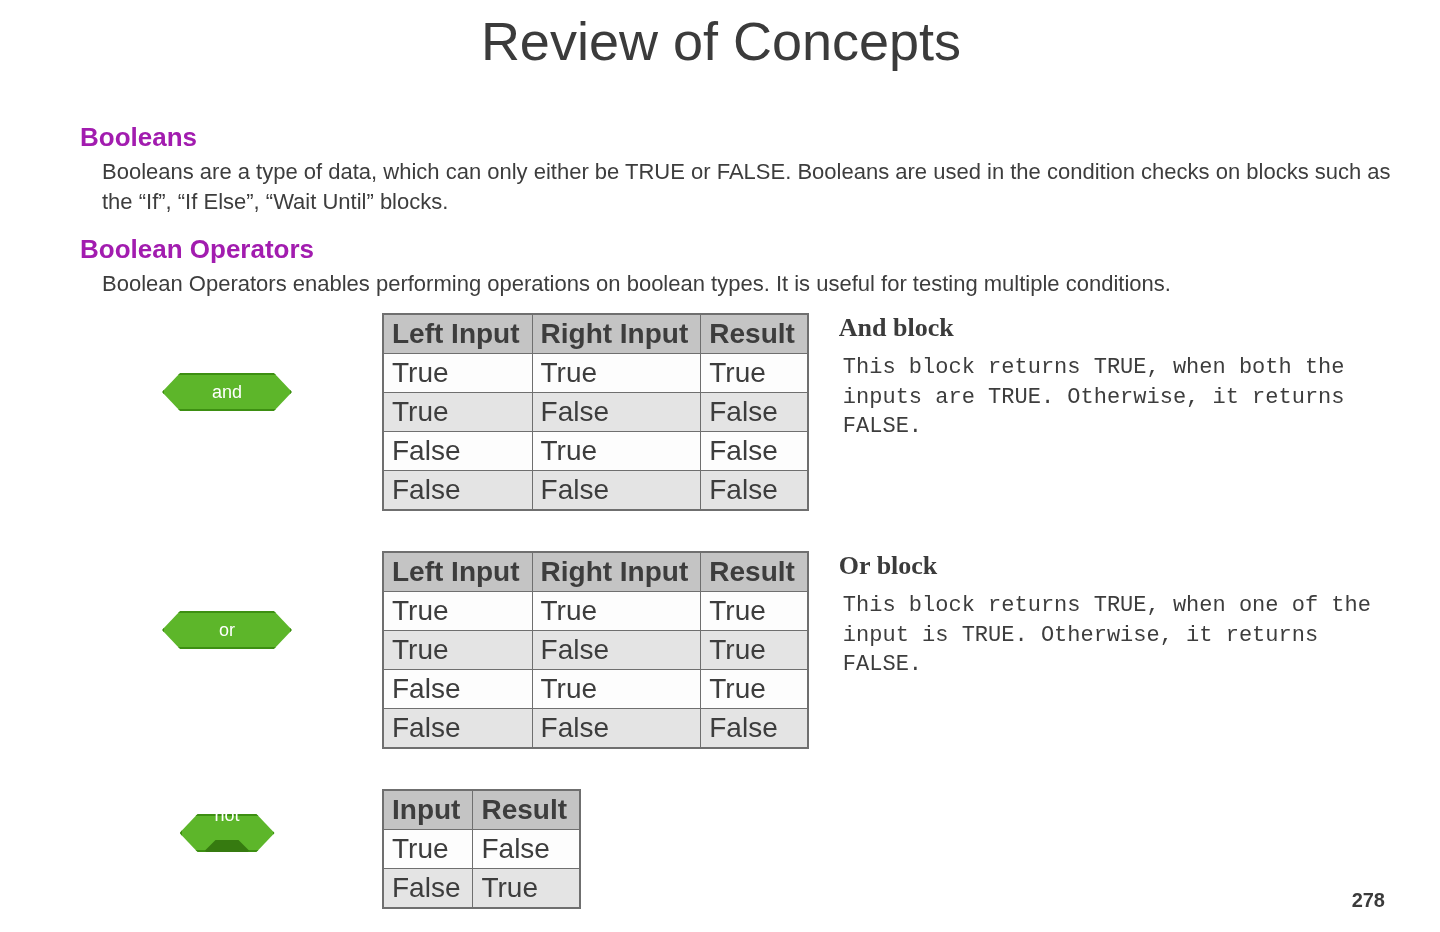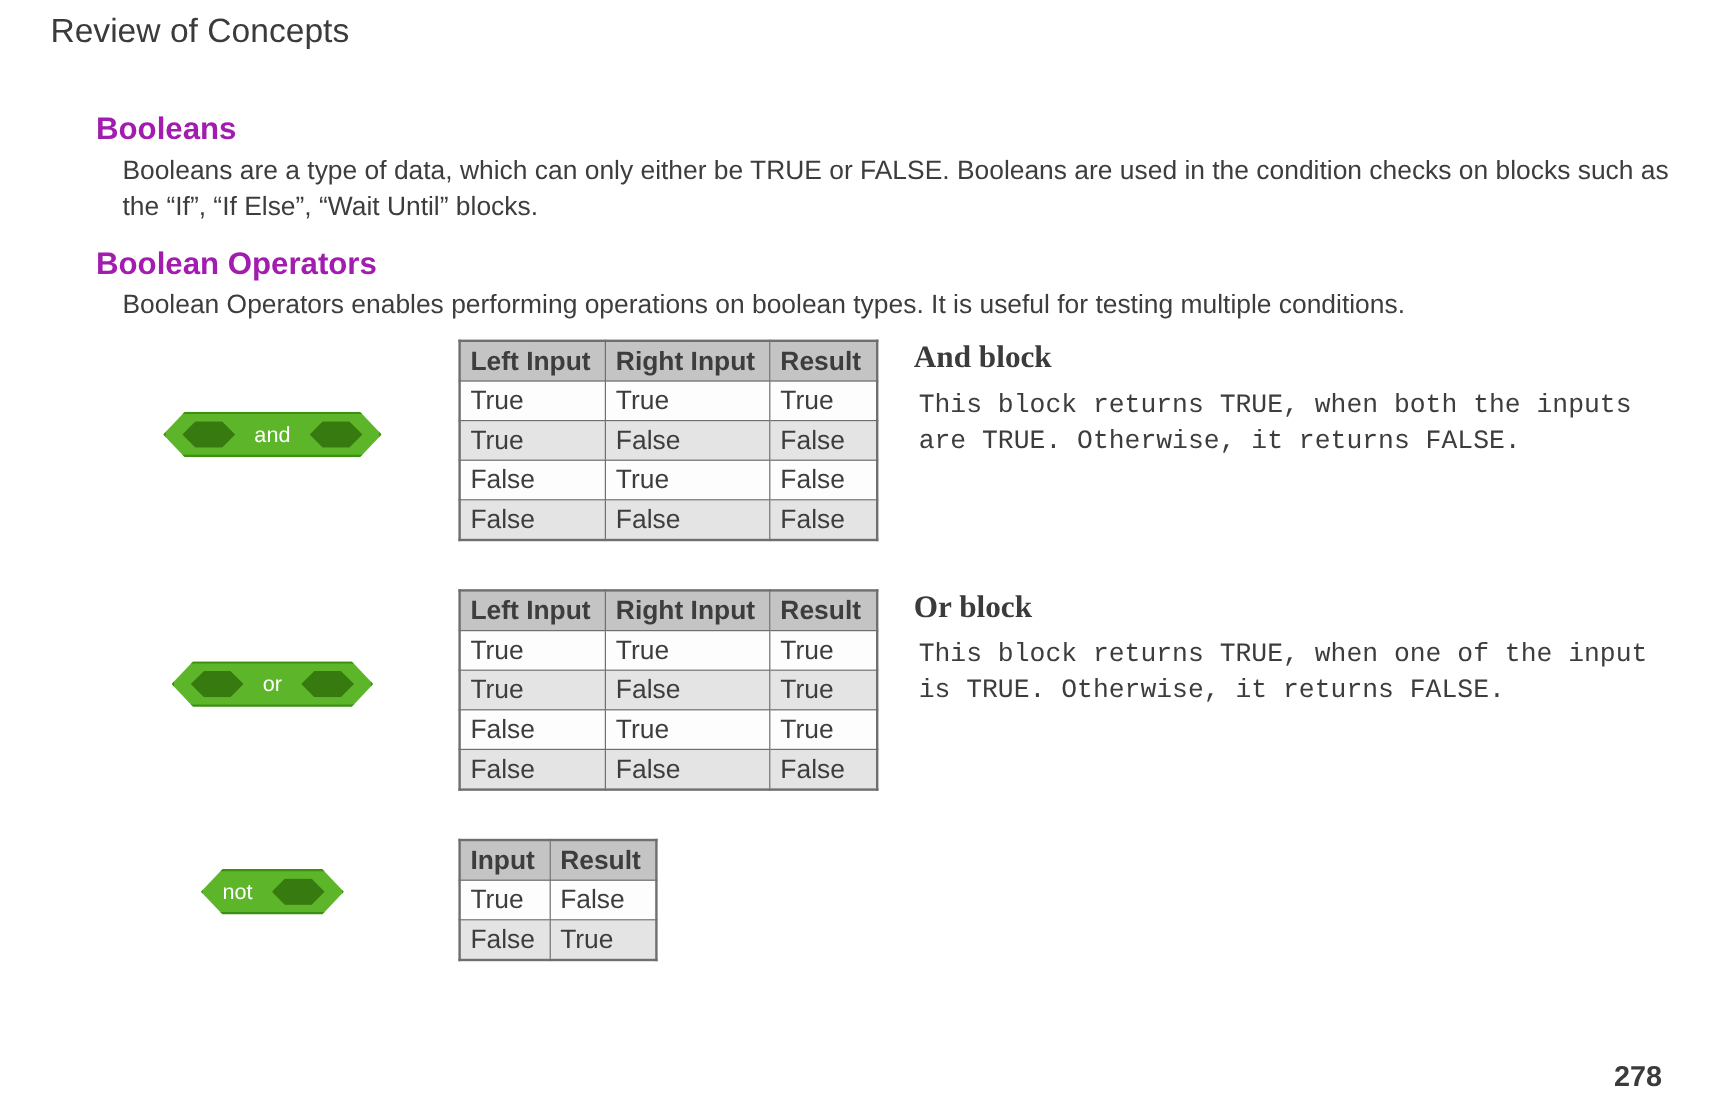--- a/index.html
+++ b/index.html
@@ -8,23 +8,24 @@
     height:932px;
     font-family:Verdana, Geneva, Tahoma, sans-serif;
     color:#3d3d3d;
     position:relative;
     box-sizing:border-box;
     padding:10px 40px 0 50px;
   }
   h1.page-title{
     font-family:Arial, Helvetica, sans-serif;
     font-weight:400;
-    font-size:28px;
+    font-size:54px;
     margin:0 0 50px -8px;
     color:#3b3b3b;
+    text-align:center;
   }
   .section{margin:0 0 18px 30px;}
   .section h2{
     font-family:Arial, Helvetica, sans-serif;
     font-weight:700;
     font-size:26px;
     margin:0 0 4px 0;
     color:#a21caf;
   }
   .section p.lead{
@@ -65,21 +66,21 @@
     margin:4px;
     color:#3d3d3d;
     font-family:Liberation Mono, monospace;
   }
   table.truth{
     border-collapse:collapse;
     border:2px solid #6f6f6f;
   }
   table.truth th, table.truth td{
     border:1px solid #6f6f6f;
-    font-size:22px;
+    font-size:28px;
     text-align:left;
     padding:3px 12px 3px 8px;
     font-weight:400;
     color:#3d3d3d;
     margin-top:32px;
   }
   table.truth th{
     background:#c4c4c4;
     font-weight:700;
     font-family:Arial, Helvetica, sans-serif;
@@ -96,34 +97,35 @@
     background:#5db62a;
     color:#fff;
     font-size:18px;
     font-family:Arial,Helvetica,sans-serif;
     border:2px solid #3d8f12;
     border-radius:5px;
     position:relative;
     clip-path: polygon(18px 0, calc(100% - 18px) 0, 100% 50%, calc(100% - 18px) 100%, 18px 100%, 0 50%);
     min-width:130px;
     box-sizing:border-box;
+    flex-direction:column;
   }
   .bool-block.single{min-width:95px;}
   .dark-hex{
     background:#367a10;
     clip-path: polygon(11px 0, calc(100% - 11px) 0, 100% 50%, calc(100% - 11px) 100%, 11px 100%, 0 50%);
     width:44px;height:22px;flex:0 0 auto;
   }
   .block-label{padding:0 2px;}
   .page-num{
     position:absolute;
     bottom:20px;right:55px;
     font-family:Arial,Helvetica,sans-serif;
     font-weight:700;
-    font-size:24px;
+    font-size:20px;
     color:#3b3b3b;
   }
 </style>
 </head>
 <body>
 
 <h1 class="page-title">Review of Concepts</h1>
 
 <div class="section">
   <h2>Booleans</h2>

